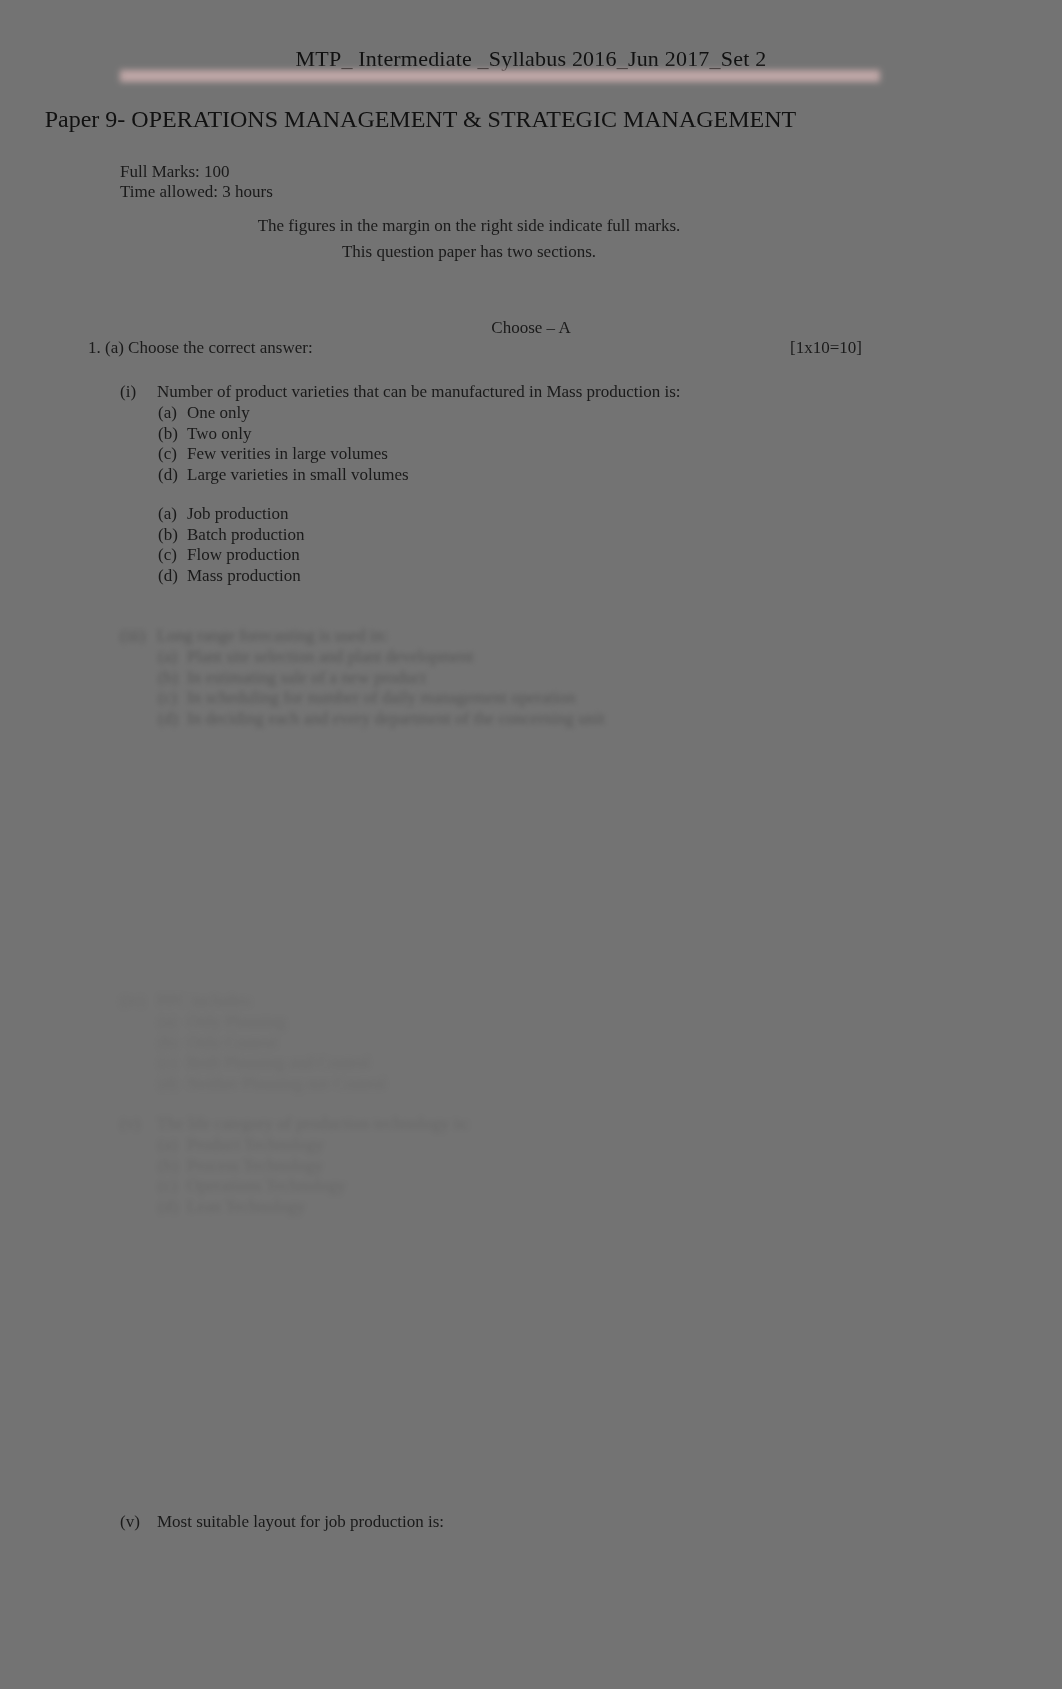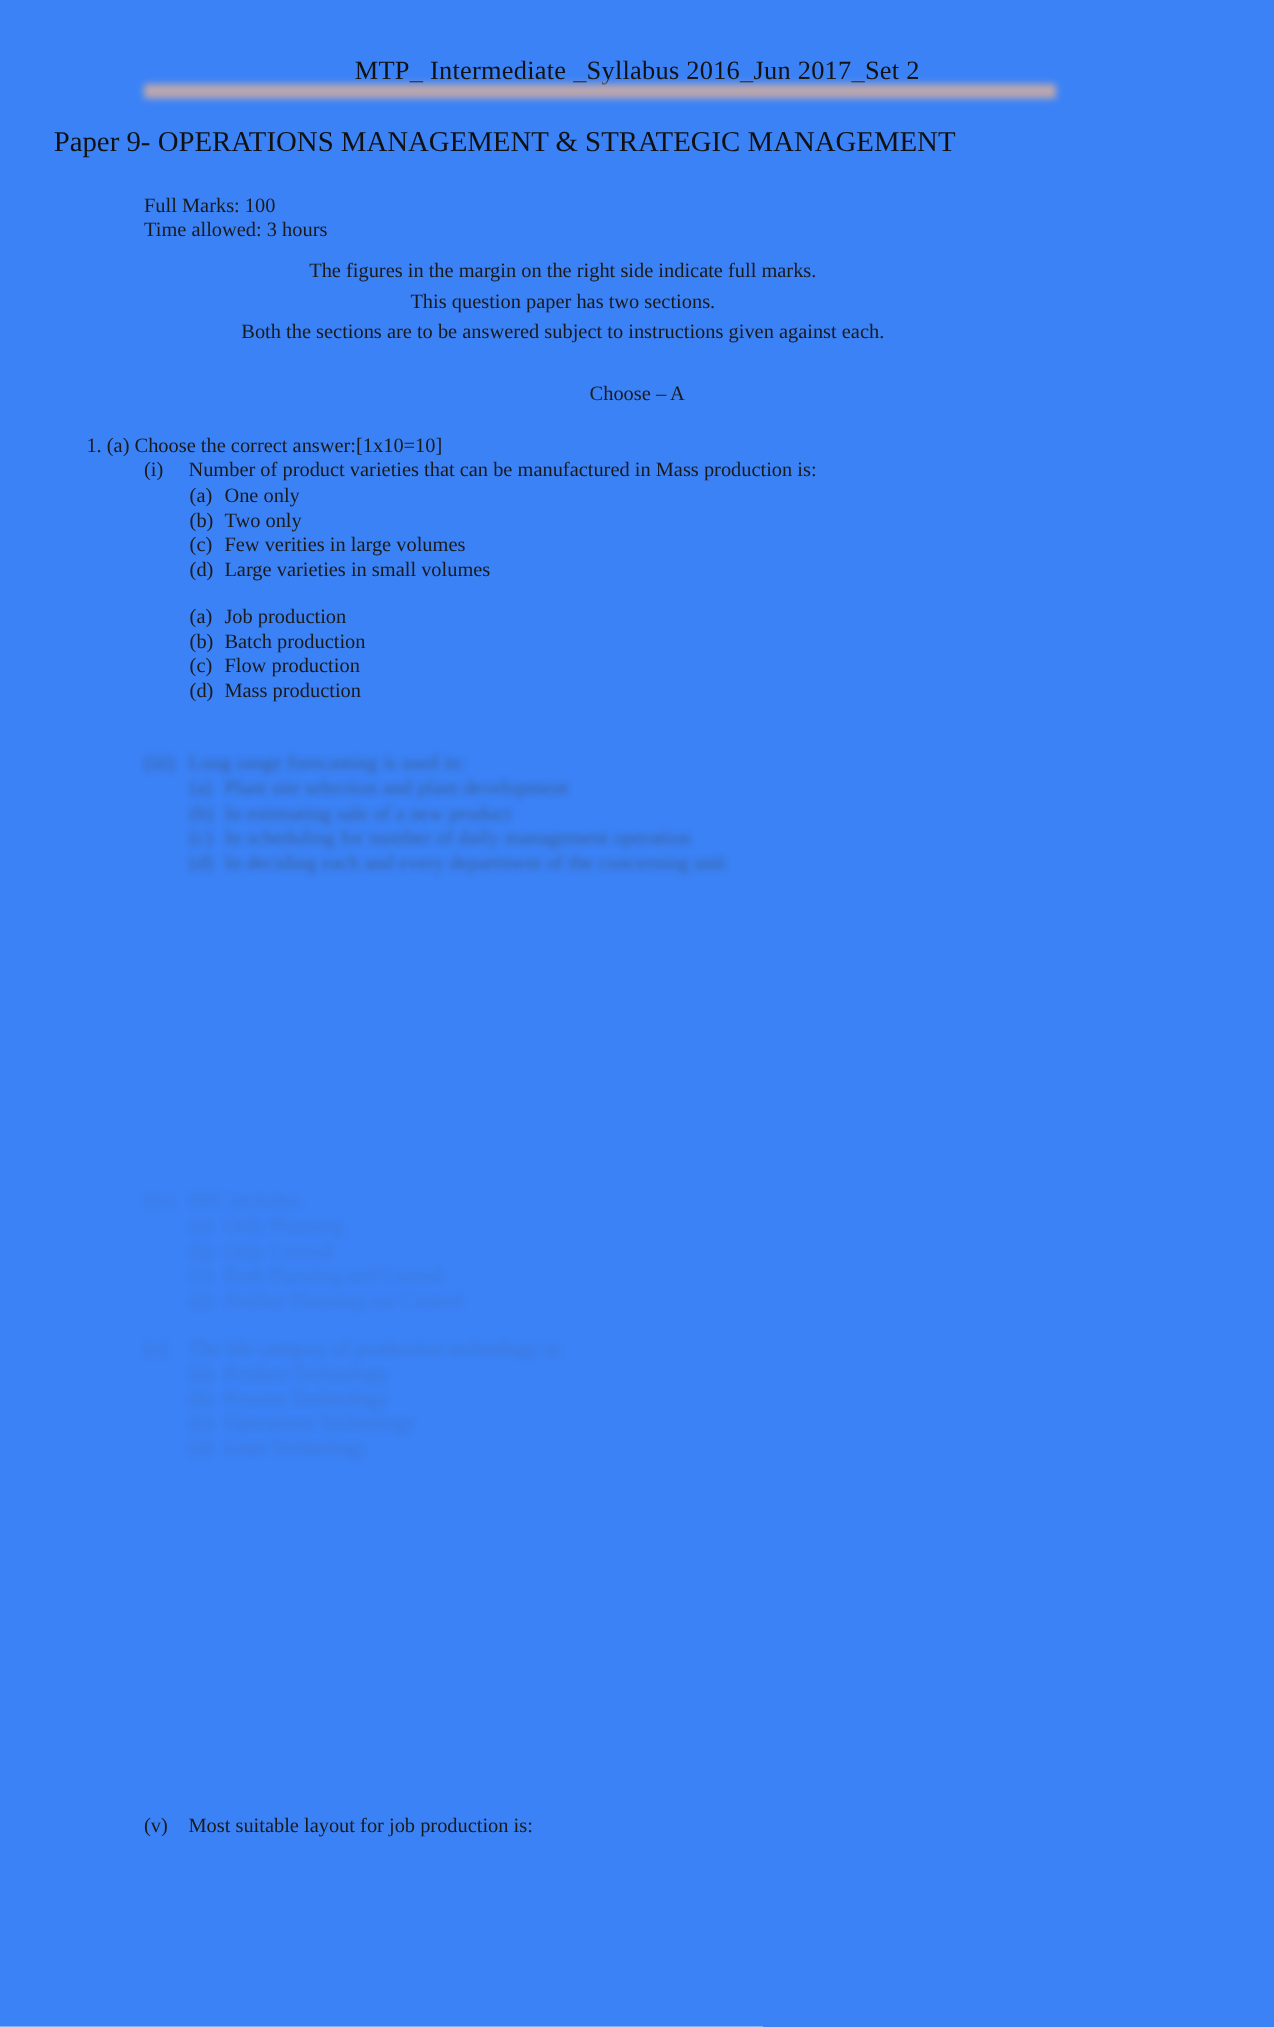--- a/index.html
+++ b/index.html
@@ -9,21 +9,21 @@
   }
   body {
     font-family: "Liberation Serif", "DejaVu Serif", serif;
     color: #1a1a1a;
   }
   .page {
     position: relative;
     width: 1062px;
     height: 1689px;
     margin: 0 auto;
-    background: #3b82f6;
+    background: #737373;
     overflow: hidden;
   }
 
   
   .doc-header {
     position: absolute;
     top: 46px;
     left: 0;
     width: 1062px;
     text-align: center;
@@ -83,25 +83,25 @@
     left: 0;
     width: 1062px;
     text-align: center;
     font-size: 17px;
   }
 
   
   .q1a-row {
     position: absolute;
     top: 338px;
-    left: 72px;
+    left: 88px;
     width: 774px;
     display: flex;
-    font-size: 17px;
-    margin-top: 24px;
+    justify-content: space-between;
+    font-size: 17px;
   }
 
   
   .mcq {
     position: absolute;
     left: 120px;
     width: 860px;
     font-size: 17px;
   }
   .mcq .stem {
@@ -158,21 +158,20 @@
   <div class="paper-title">Paper 9- OPERATIONS MANAGEMENT &amp; STRATEGIC MANAGEMENT</div>
 
   <div class="marks-row">
     <span>Full Marks: 100</span>
     <span>Time allowed: 3 hours</span>
   </div>
 
   <div class="instructions">
     <div>The figures in the margin on the right side indicate full marks.</div>
     <div>This question paper has two sections.</div>
-    <div>Both the sections are to be answered subject to instructions given against each.</div>
   </div>
 
   <div class="section-heading">Choose   –  A</div>
 
   <div class="q1a-row">
     <span>1. (a) Choose the correct answer:</span>
     <span>[1x10=10]</span>
   </div>
 
   <div class="mcq" style="top:381px;">

